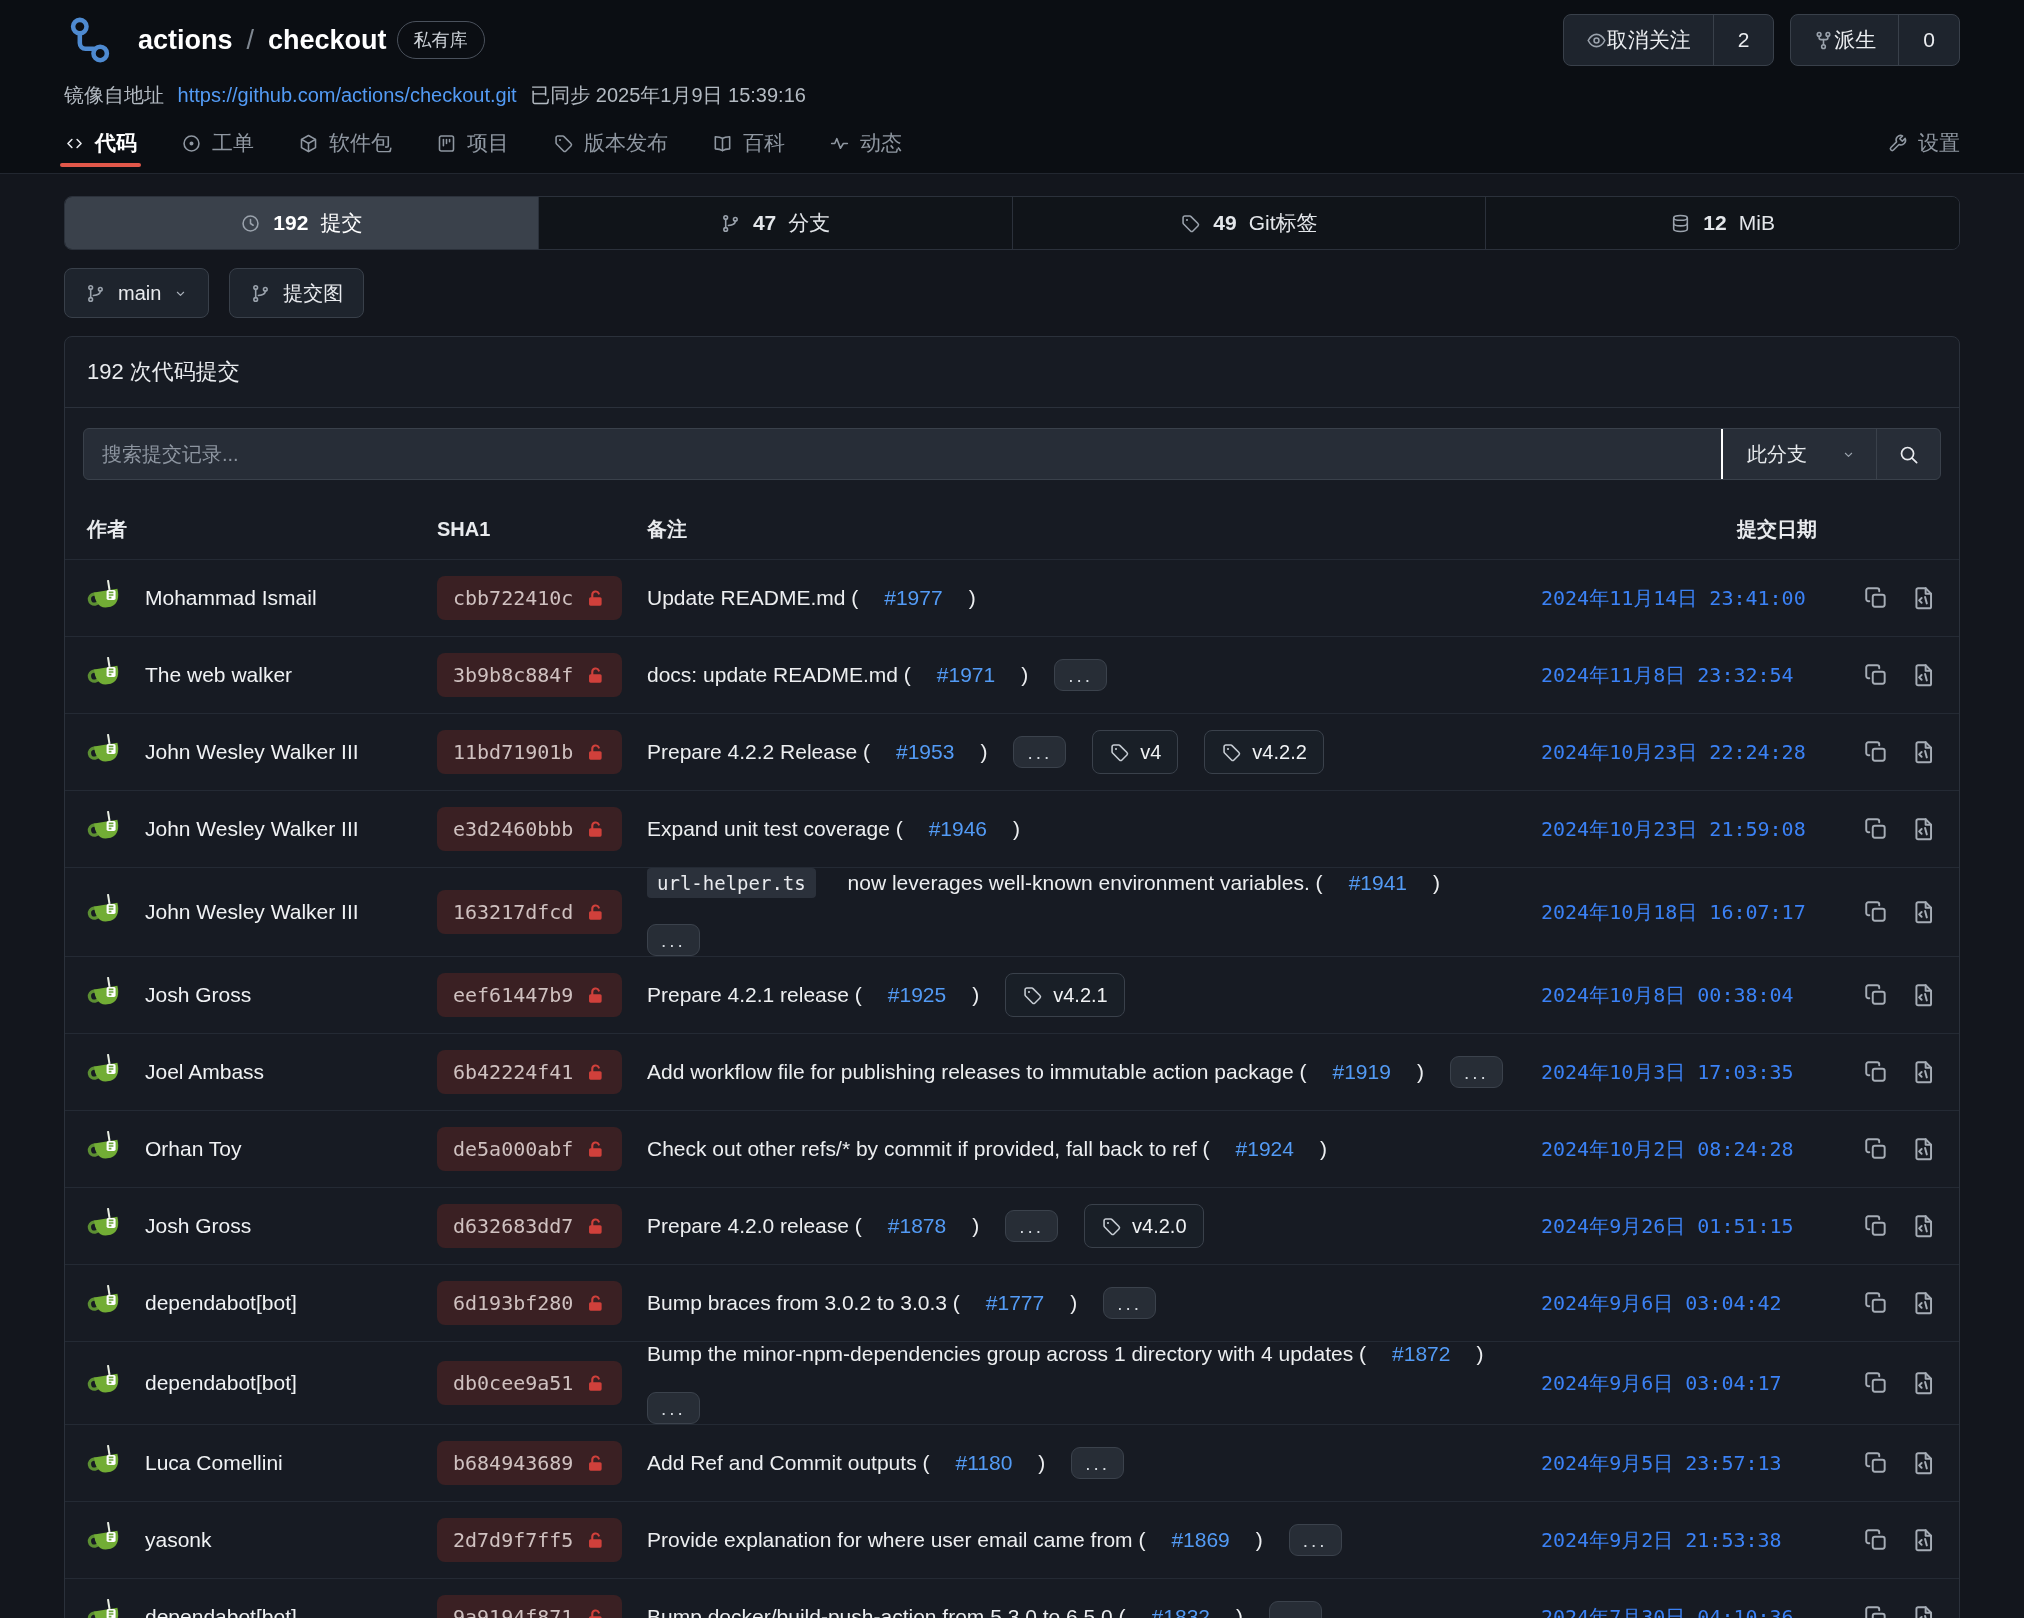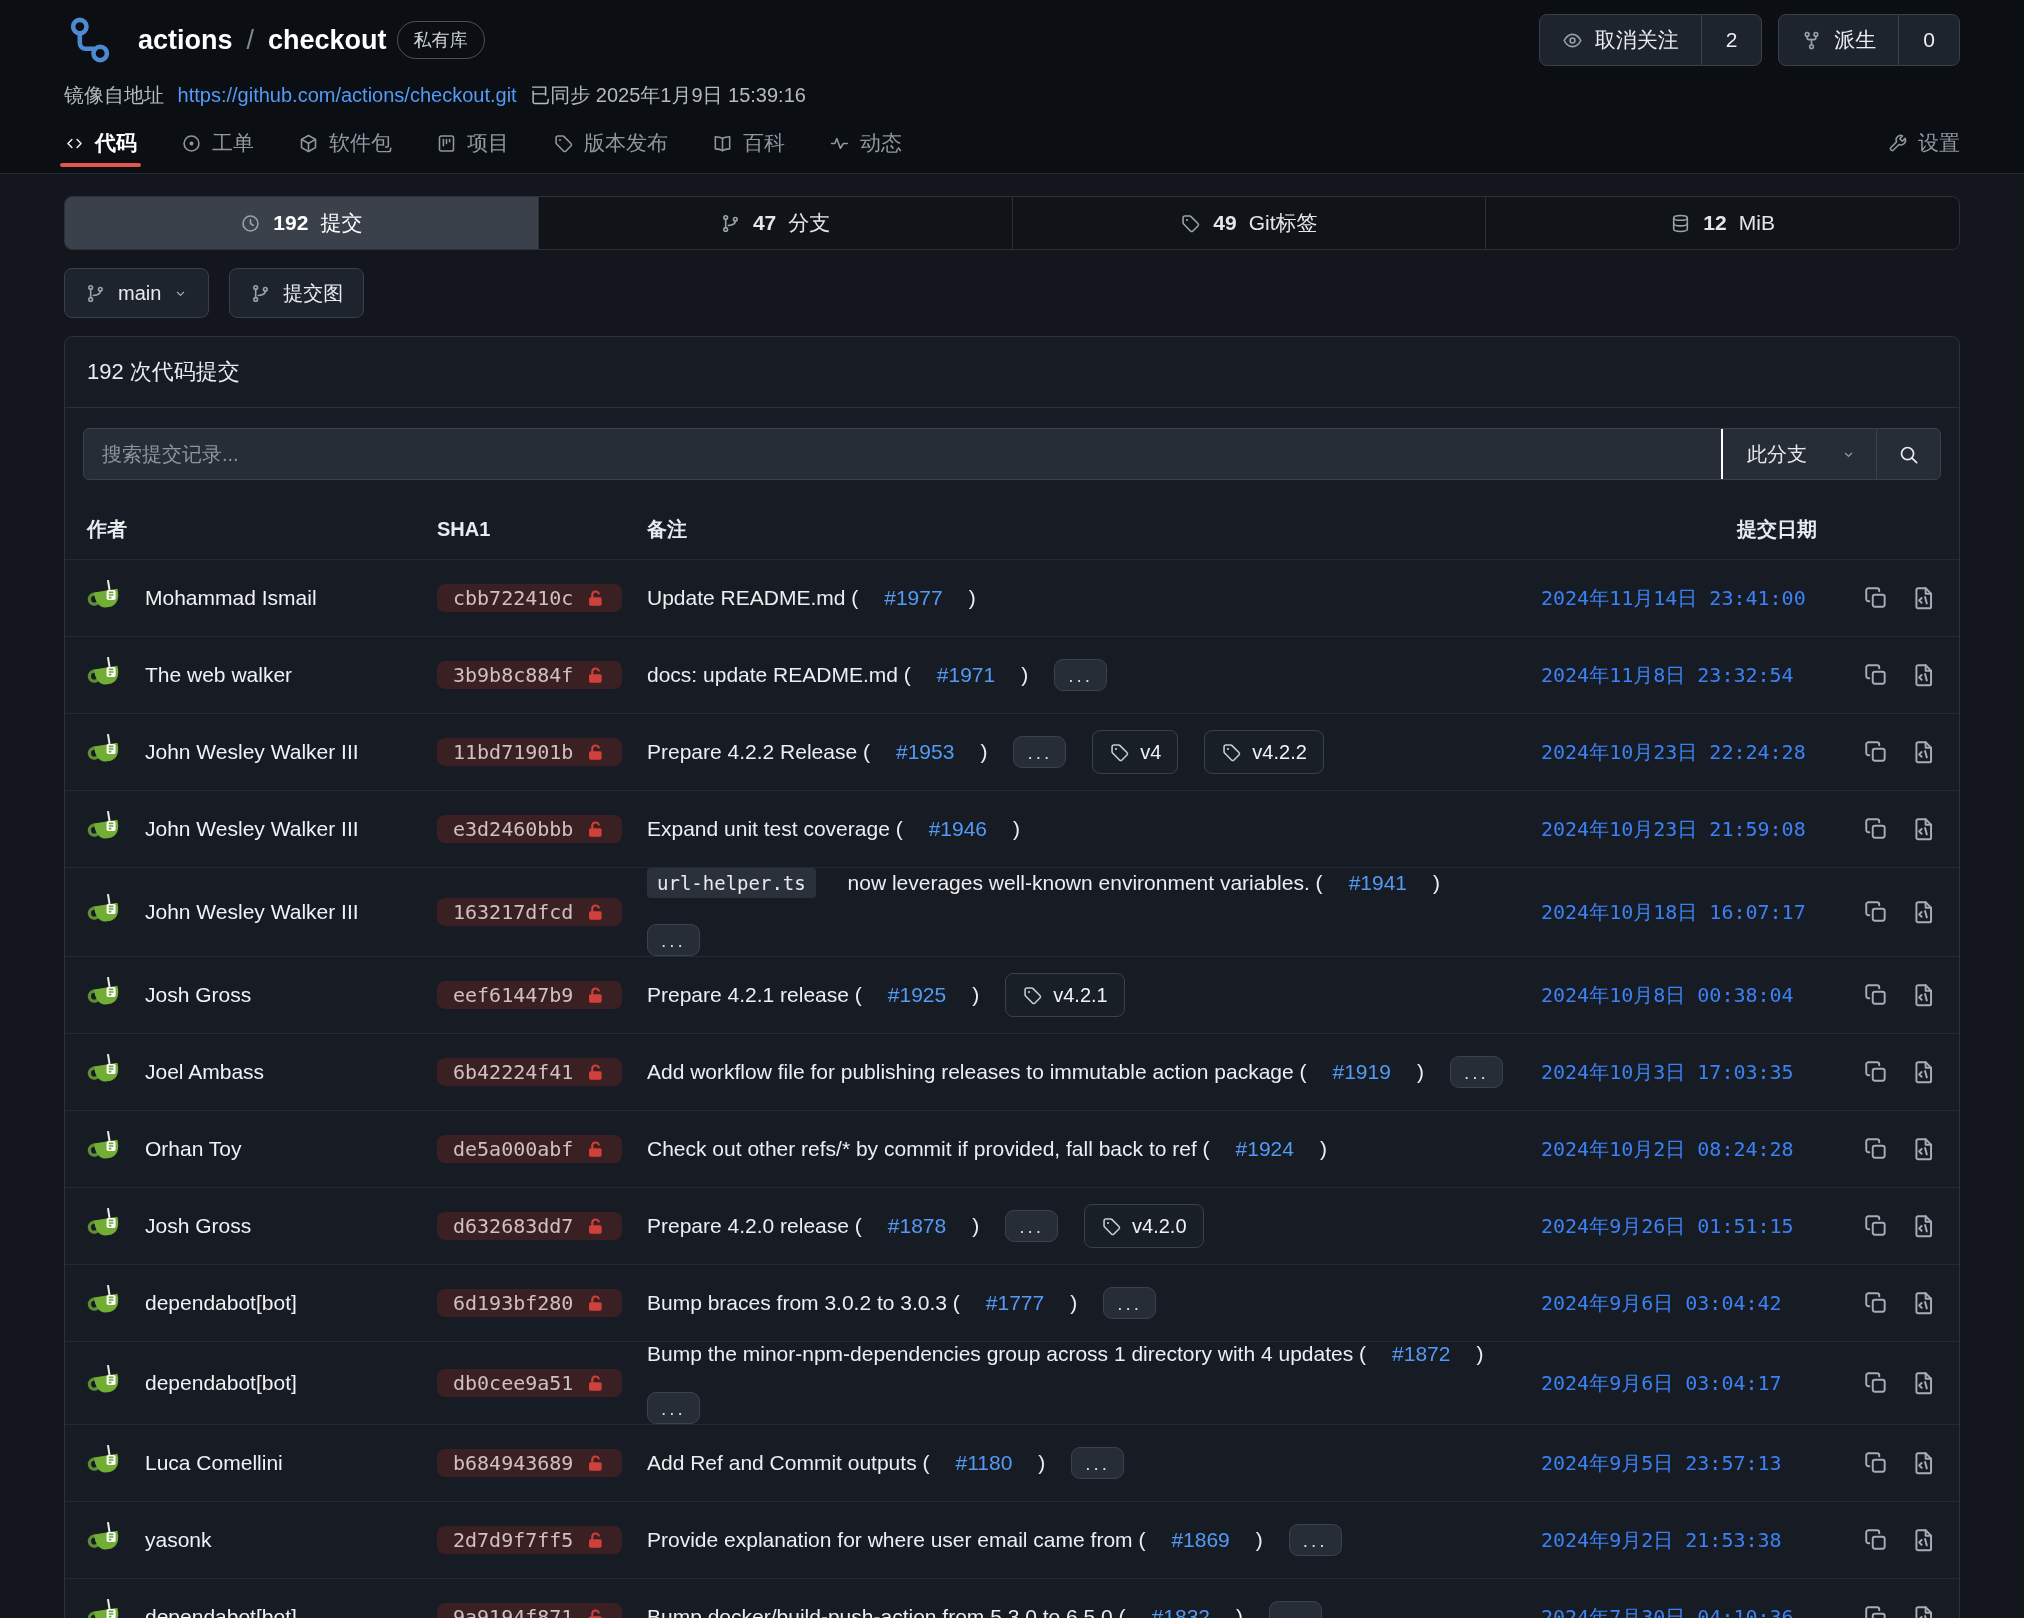--- a/index.html
+++ b/index.html
@@ -41,21 +41,21 @@
   .logo{width:52px;height:52px;color:#4e8ad1;margin-right:22px;flex:0 0 auto}
   .crumb{display:flex;align-items:baseline;gap:14px;font-size:27px}
   .crumb .owner,.crumb .repo{color:#fff;font-weight:700}
   .crumb .sep{color:#7f8791;font-weight:400}
   .vis-badge{margin-left:10px;border:1px solid #4a515c;color:#ced3d9;border-radius:999px;
     padding:6px 16px;font-size:18px;align-self:center}
   .spacer{flex:1}
   .hdr-actions{display:flex;gap:16px}
   .split-btn{display:flex;align-items:stretch;background:var(--btn-bg);border:1px solid var(--btn-border);
     border-radius:8px;height:52px;overflow:hidden;cursor:pointer}
-  .split-btn .lab{display:flex;align-items:center;gap:12px;padding:0 22px;font-size:21px;color:#eceef1}
+  .split-btn .lab{display:flex;align-items:center;padding:0 22px;font-size:21px;color:#eceef1}
   .split-btn .cnt{display:flex;align-items:center;padding:0 24px;border-left:1px solid var(--btn-border);
     font-size:21px;color:#eceef1}
   .mirror{margin-top:14px;font-size:20px;color:var(--muted2)}
   .mirror a{margin:0 8px}
   .tabs{margin-top:20px;display:flex;align-items:flex-end;gap:44px}
   .tab{display:flex;align-items:center;gap:10px;color:#8f97a1;font-size:21px;
     padding-bottom:16px;cursor:pointer;position:relative}
   .tab .ticon{color:#8f97a1}
   .tab.active{color:#fff;font-weight:700}
   .tab.active .ticon{color:#e8eaee}
@@ -97,21 +97,21 @@
     border-bottom:1px solid var(--border-soft);white-space:nowrap}
   th.col-author{padding-left:22px;width:360px}
   th.col-sha{width:210px}
   th.col-date{text-align:right;width:300px}
   th.col-icons{width:130px}
   td{border-bottom:1px solid var(--border-soft);padding:0 12px;height:77px;vertical-align:middle}
   td.c-author{padding-left:22px}
   .author{display:flex;align-items:center;gap:18px;white-space:nowrap}
   .avatar{width:40px;height:40px;flex:0 0 auto}
   .a-name{font-size:21px;color:#f0f2f4}
-  .sha-badge{display:inline-flex;align-items:center;gap:12px;height:28px;padding:0 16px;
+  .sha-badge{display:inline-flex;align-items:center;gap:12px;height:44px;padding:0 16px;
     border-radius:8px;background:var(--sha-bg);cursor:pointer}
   .sha-badge .sha{font-family:"DejaVu Sans Mono","Liberation Mono",monospace;font-size:20px;color:var(--sha-text)}
   .lock{color:var(--lock)}
   .msg{display:flex;align-items:center;flex-wrap:wrap;gap:26px;font-size:21px;color:#eceef0}
   .msg .txt{white-space:pre-wrap}
   .code-span{font-family:"DejaVu Sans Mono","Liberation Mono",monospace;font-size:19px;
     background:#2b313b;border-radius:4px;padding:4px 10px;color:#e8eaee}
   .more-pill{display:inline-flex;align-items:center;justify-content:center;height:32px;padding:0 13px;
     background:#272d36;border:1px solid #3b424c;border-radius:9px;color:#d5dae0;
     letter-spacing:3px;font-size:19px;line-height:1;cursor:pointer}

